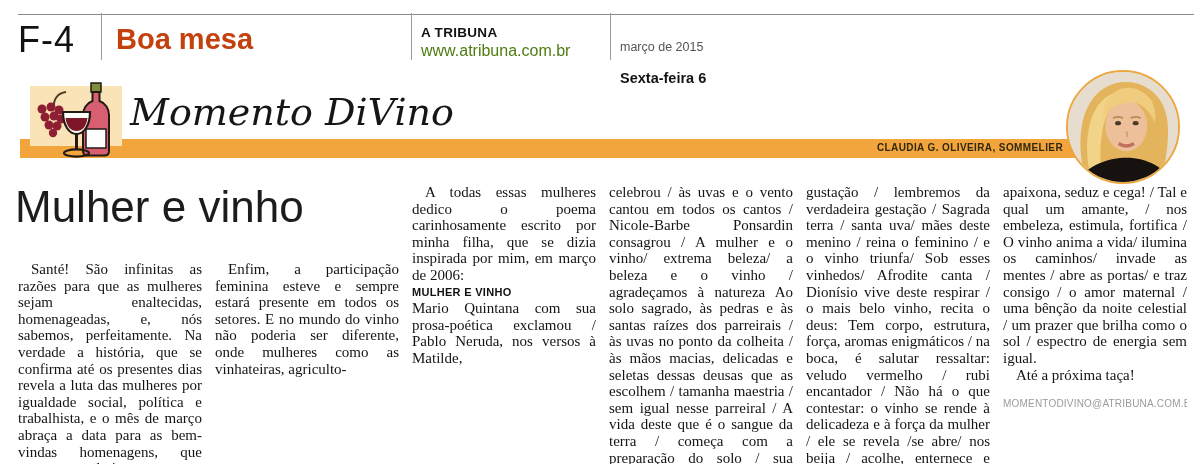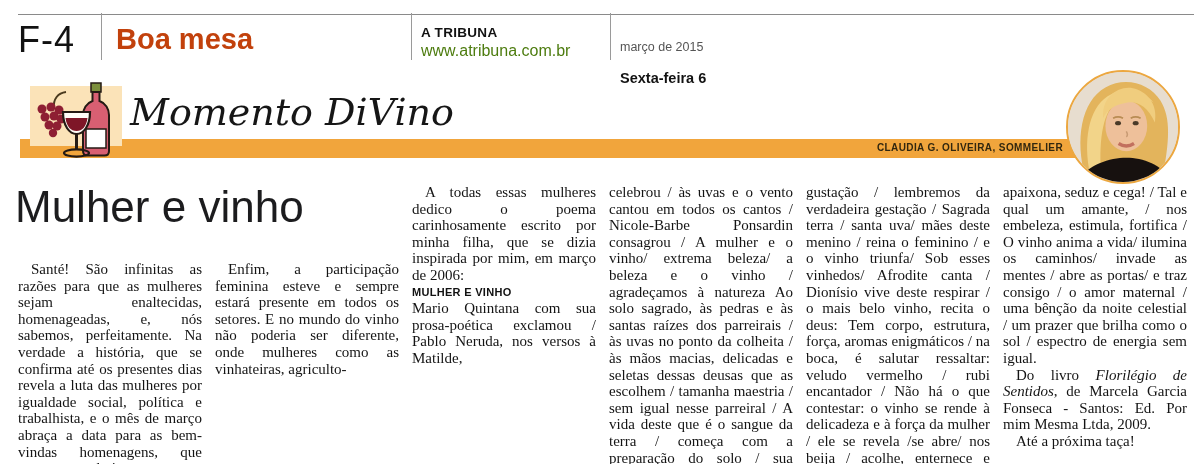--- a/index.html
+++ b/index.html
@@ -127,18 +127,17 @@
   <div class="col c4">
     <p>celebrou / às uvas e o vento cantou em todos os cantos / Nicole-Barbe Ponsardin consagrou / A mulher e o vinho/ extrema beleza/ a beleza e o vinho / agradeçamos à natureza Ao solo sagrado, às pedras e às santas raízes dos parreirais / às uvas no ponto da colheita / às mãos macias, delicadas e seletas dessas deusas que as escolhem / tamanha maestria / sem igual nesse parreiral / A vida deste que é o sangue da terra / começa com a preparação do solo / sua análise e apreciação vão muito além da de-</p>
   </div>
 
   <div class="col c5">
     <p>gustação / lembremos da verdadeira gestação / Sagrada terra / santa uva/ mães deste menino / reina o feminino / e o vinho triunfa/ Sob esses vinhedos/ Afrodite canta / Dionísio vive deste respirar / o mais belo vinho, recita o deus: Tem corpo, estrutura, força, aromas enigmáticos / na boca, é salutar ressaltar: veludo vermelho / rubi encantador / Não há o que contestar: o vinho se rende à delicadeza e à força da mulher / ele se revela /se abre/ nos beija / acolhe, enternece e aconchega / nos esquenta, acalenta e alegra.. / Ele nos</p>
   </div>
 
   <div class="col c6">
     <p>apaixona, seduz e cega! / Tal e qual um amante, / nos embeleza, estimula, fortifica / O vinho anima a vida/ ilumina os caminhos/ invade as mentes / abre as portas/ e traz consigo / o amor maternal / uma bênção da noite celestial / um prazer que brilha como o sol / espectro de energia sem igual.</p>
-    <p class="ind"><span>Do livro </span><span class="book-title">Florilégio de Sentidos</span><span>, de Marcela Garcia Fonseca - Santos: Ed. Por mim Mesma Ltda, 2009.</span></p>
     <p class="ind">Até a próxima taça!</p>
     <div class="email">MOMENTODIVINO@ATRIBUNA.COM.BR</div>
   </div>
 
 </div>
 
 </body></html>

